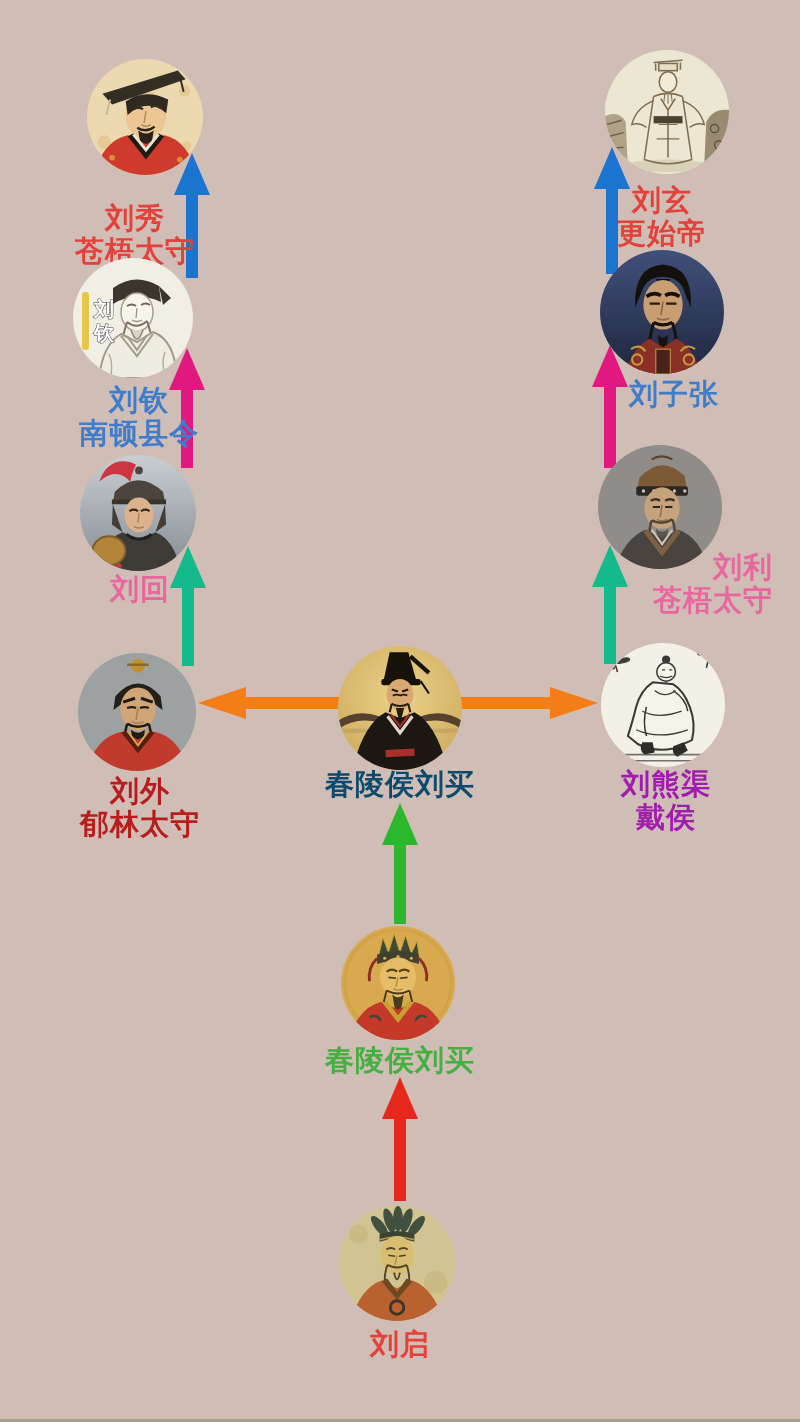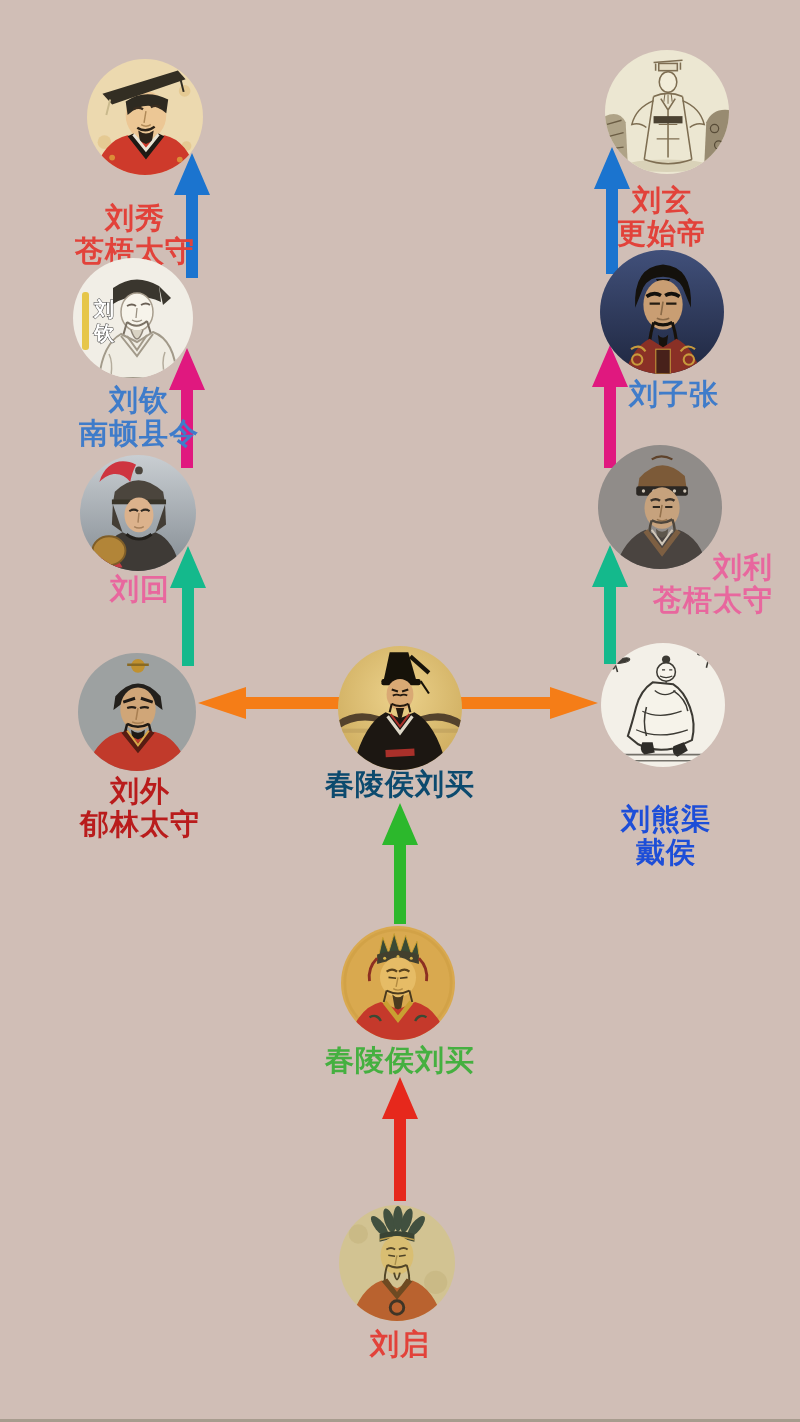--- a/index.html
+++ b/index.html
@@ -342,19 +342,19 @@
       <path d="M59,26 l3,0 M66,26 l3,0" stroke="#3c3a34" stroke-width="1.2"></path>
       <path d="M57,32 Q63,35 69,32 M63,37 L63,43" stroke="#3c3a34" stroke-width="1.2" fill="none"></path>
       <path d="M50,38 Q38,46 34,62 Q30,78 26,90 L36,98 Q52,106 70,102 L88,94 Q92,78 86,62 Q80,46 70,40 Z" fill="#f6f3ea" stroke="#3c3a34" stroke-width="2"></path>
       <path d="M52,46 Q62,54 72,46 M40,66 Q56,74 78,66 M34,84 Q56,94 84,84" stroke="#3c3a34" stroke-width="1.2" fill="none"></path>
       <path d="M70,46 Q82,54 84,66 M44,62 Q40,76 44,90" stroke="#3c3a34" stroke-width="1.5" fill="none"></path>
       <path d="M40,96 Q36,104 42,108 L52,106 L50,96 Z" fill="#2e2c28"></path>
       <path d="M70,100 Q68,108 74,110 L84,104 L80,96 Z" fill="#2e2c28"></path>
       <path d="M20,108 L100,108 M24,114 L96,114" stroke="#3c3a34" stroke-width="1.5" opacity="0.7"></path>
     </svg>
   </div>
-  <div class="label" style="left: 556px; top: 768px; width: 220px; color: #1d4ed8; margin-top: 35px;">
+  <div class="label" style="left: 556px; top: 768px; width: 220px; color: #a21caf;">
     <div>刘熊渠</div>
     <div>戴侯</div>
   </div>
 
   <div class="bottom-strip"></div>
 </div>
 
 </body></html>

